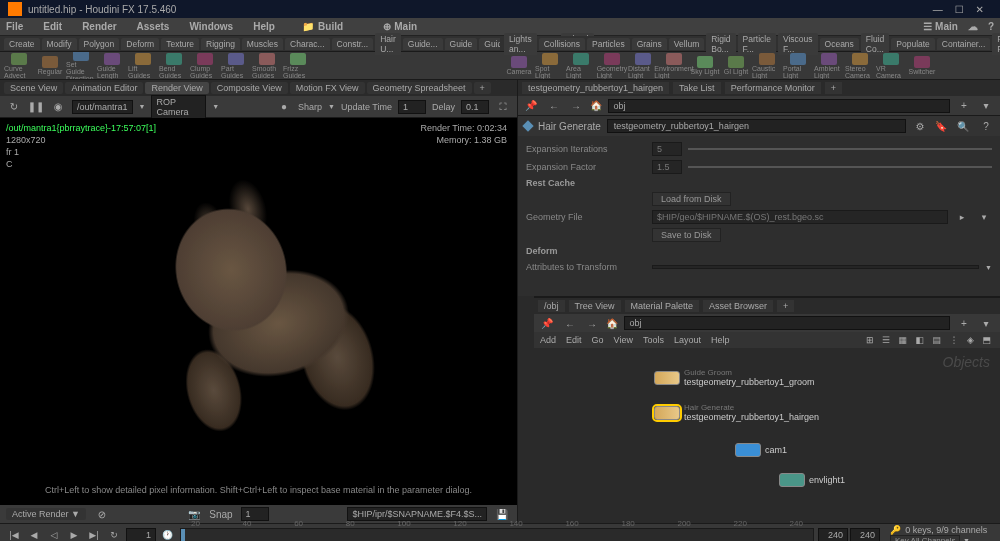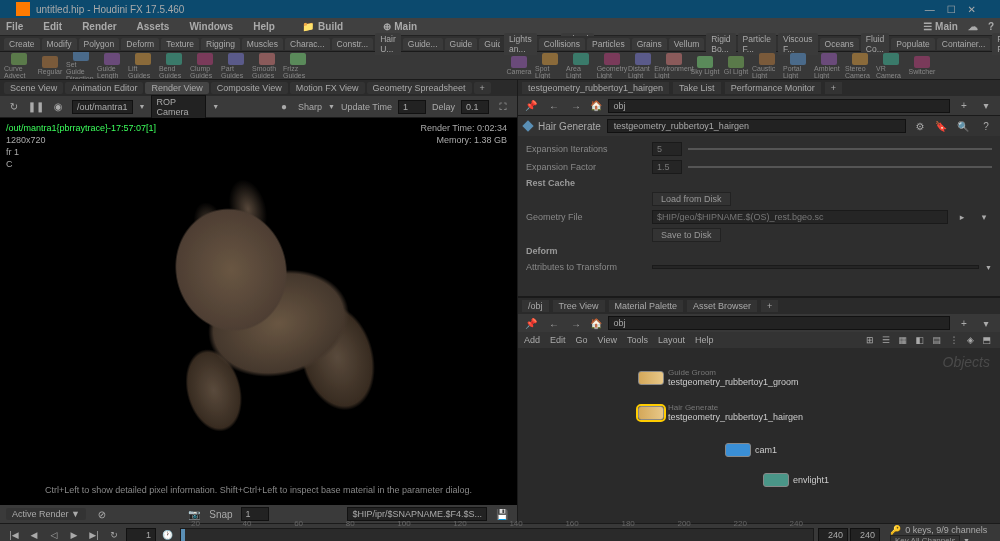--- a/index.html
+++ b/index.html
@@ -5,23 +5,23 @@
 * { margin: 0; padding: 0; box-sizing: border-box; }
 body {
   width: 1000px; height: 541px;
   background: #2a2a2a;
   font-family: Arial, sans-serif;
   font-size: 10px;
   color: #aaa;
   overflow: hidden;
 }
 .titlebar {
-  height: 18px; background: #0c4a6e;
+  height: 18px; background: #0f172a;
   display: flex; align-items: center;
-  padding: 0 16px;
+  padding: 0 8px;
 }
 .titlebar .orange { width: 14px; height: 14px; background: #ff7a00; display: inline-block; margin-right: 6px; }
 .titlebar .title { flex: 1; }
 .titlebar .winbtns { display: flex; gap: 12px; margin-right: 8px; }
 .winbtn { cursor: pointer; }
 .menubar {
   height: 18px; background: #404040;
   display: flex; align-items: center;
   padding: 0 6px; gap: 20px;
   border-bottom: 1px solid #222;
@@ -130,21 +130,21 @@
   overflow: hidden; height: 160px;
 }
 .param-row { display: flex; align-items: center; height: 18px; gap: 6px;}
 .param-label { width: 120px; color: #888; font-size: 9px;}
 .param-val { background: #252525; border: 1px solid #1a1a1a; padding: 1px 4px; color: #777; flex: 1;}
 .param-btn { background: #333; border: 1px solid #222; padding: 1px 8px; cursor: pointer; color:#999;}
 .section-head { color: #999; font-weight: bold; margin: 2px 0;}
 .checkbox { width: 10px; height: 10px; border: 1px solid #666; }
 .checkbox.on::after { content: "✓"; font-size: 8px; display:block; line-height:8px; color:#aaa;}
 .net-area {
-  flex: 1; display: flex; flex-direction: column; border-top: 2px solid #1a1a1a;
+  flex: 1; display: flex; flex-direction: column; border-top: 2px solid #1a1a1a; margin-left: 16px;
 }
 .net-toolbar { height: 18px; background: #383838; display: flex; align-items: center; padding: 0 6px; gap: 6px;}
 .net-menu { height: 16px; background: #333; display: flex; align-items: center; padding: 0 6px; gap: 10px; font-size: 9px;}
 .net-canvas {
   flex: 1; background: #2a2a2a; position: relative;
 }
 .net-label { position: absolute; top: 6px; right: 10px; font-size: 14px; color: #4a4a4a; font-style: italic;}
 .node {
   position: absolute; display: flex; align-items: center; gap: 4px;
 }
@@ -480,21 +480,21 @@
             <div class="node-lbl">testgeometry_rubbertoy1_groom</div>
           </div>
         </div>
         <div class="node" style="top:55px;left:120px">
           <div class="node-box" style="background:linear-gradient(90deg,#d4a85a,#e8c888);outline:2px solid #ffcc00"></div>
           <div>
             <div style="font-size:8px;color:#777">Hair Generate</div>
             <div class="node-lbl">testgeometry_rubbertoy1_hairgen</div>
           </div>
         </div>
-        <div class="node" style="top:95px;left:207px">
+        <div class="node" style="top:95px;left:201px">
           <div class="node-box" style="background:#3a8fd6"></div>
           <div class="node-lbl">cam1</div>
         </div>
         <div class="node" style="top:125px;left:245px">
           <div class="node-box" style="background:#4a9688"></div>
           <div class="node-lbl">envlight1</div>
         </div>
       </div>
     </div>
   </div>

